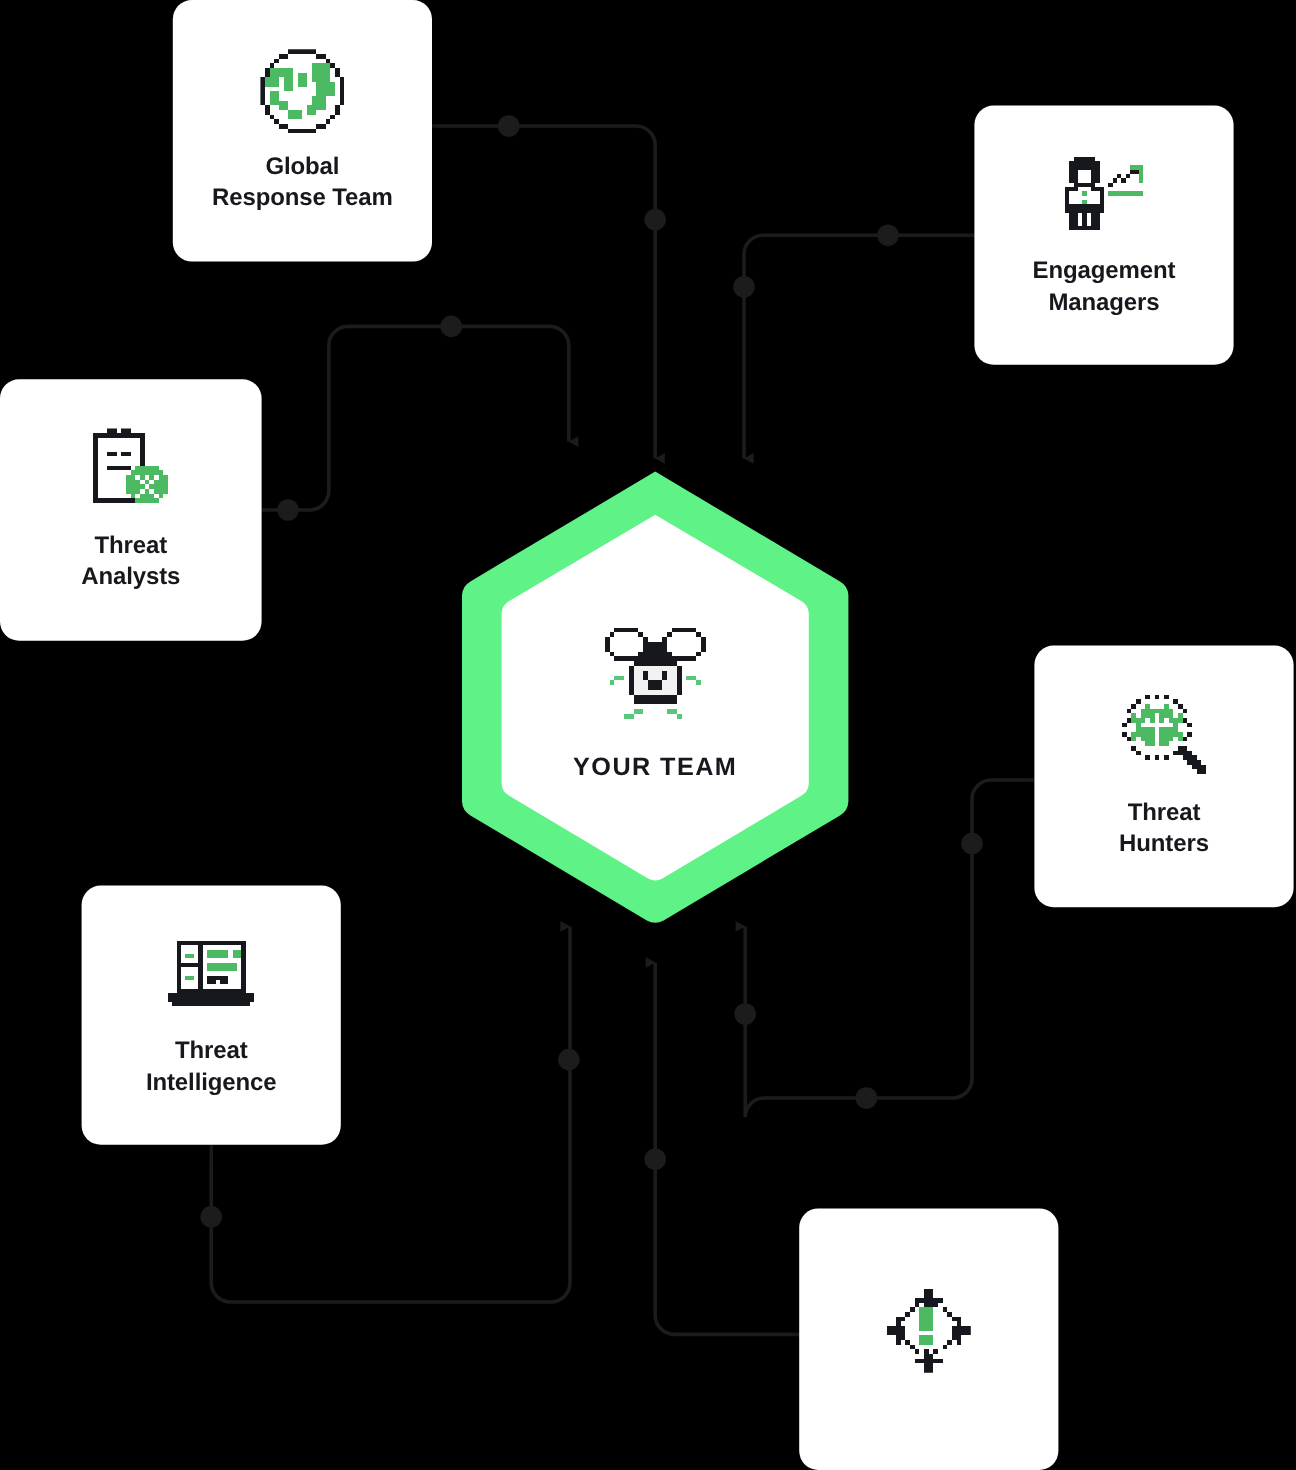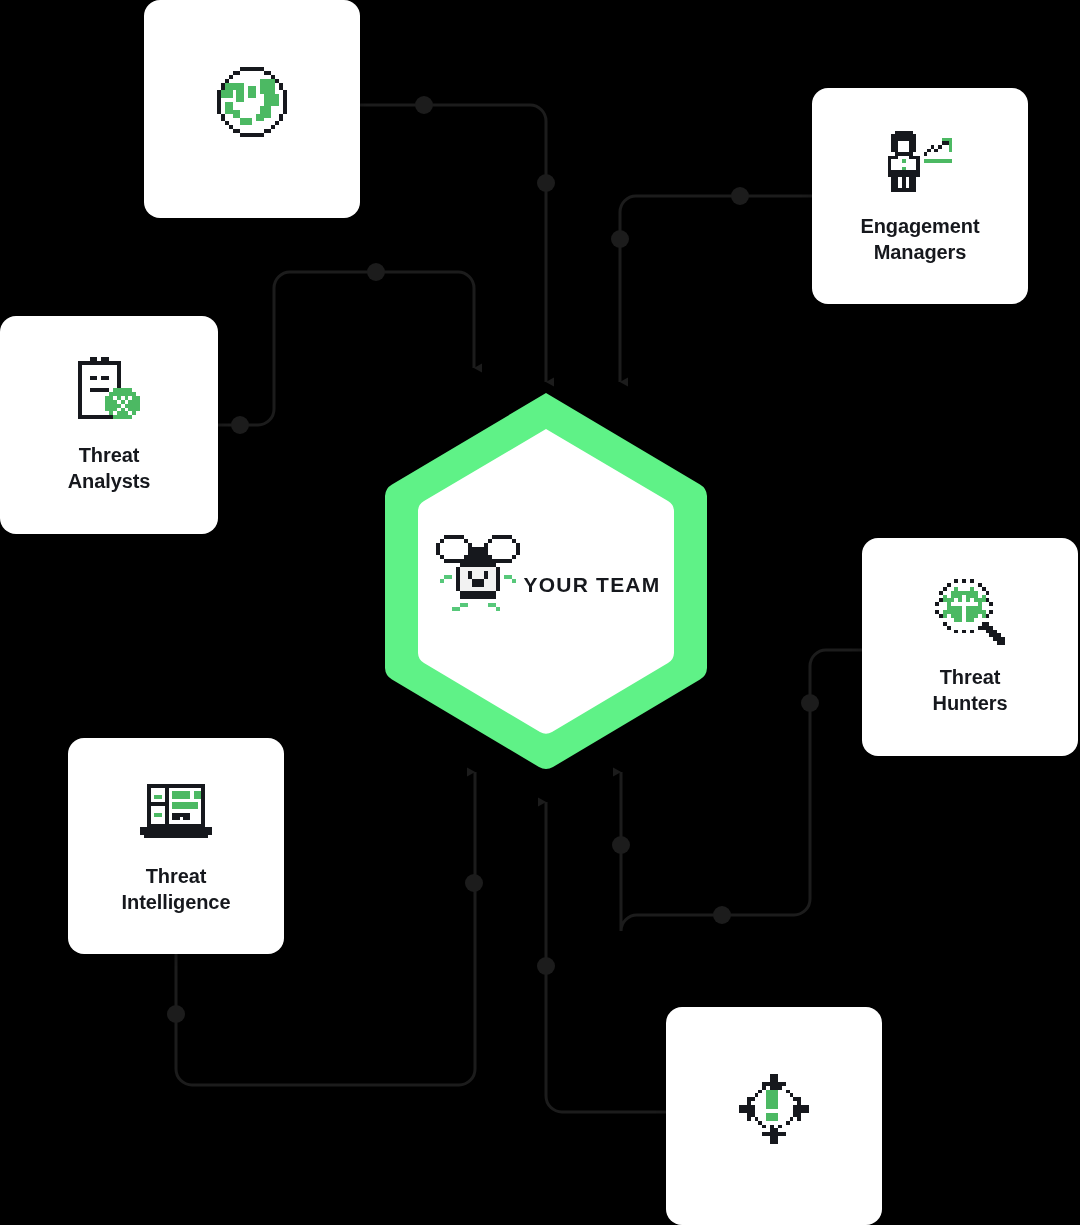--- a/index.html
+++ b/index.html
@@ -65,21 +65,21 @@
     position:absolute;
     left:0; top:0;
     width:100%; height:100%;
   }
   .hex-outer svg, .hex-inner svg { display:block; }
   #hex-content {
     position:absolute;
     left:0; top:0;
     width:100%; height:100%;
     display:flex;
-    flex-direction:row;
+    flex-direction:column;
     align-items:center;
     justify-content:center;
     padding-top:6px;
   }
   #hex-icon {
     width:92px; height:86px;
     display:flex; align-items:center; justify-content:center;
     margin-bottom:24px;
   }
   #hex-icon svg { display:block; image-rendering:pixelated; }
@@ -244,20 +244,22 @@
           <rect x="4" y="11" width="2" height="2"></rect>
           <rect x="6" y="13" width="3" height="2"></rect>
           <rect x="8" y="5" width="2" height="3"></rect>
           <rect x="11" y="3" width="4" height="4"></rect>
           <rect x="12" y="7" width="4" height="3"></rect>
           <rect x="11" y="10" width="3" height="3"></rect>
           <rect x="10" y="12" width="2" height="2"></rect>
         </g>
       </svg>
     </div>
+    <div class="node-label">Global
+Response Team</div>
   </div>
 
   <div class="node" id="node-engagement">
     <div class="node-icon">
       <svg viewBox="0 0 20 18" width="72" height="66" shape-rendering="crispEdges">
         <g fill="#16181D">
 
           <rect x="3" y="0" width="5" height="1"></rect>
           <rect x="2" y="1" width="7" height="2"></rect>
           <rect x="2" y="3" width="2" height="3"></rect>

